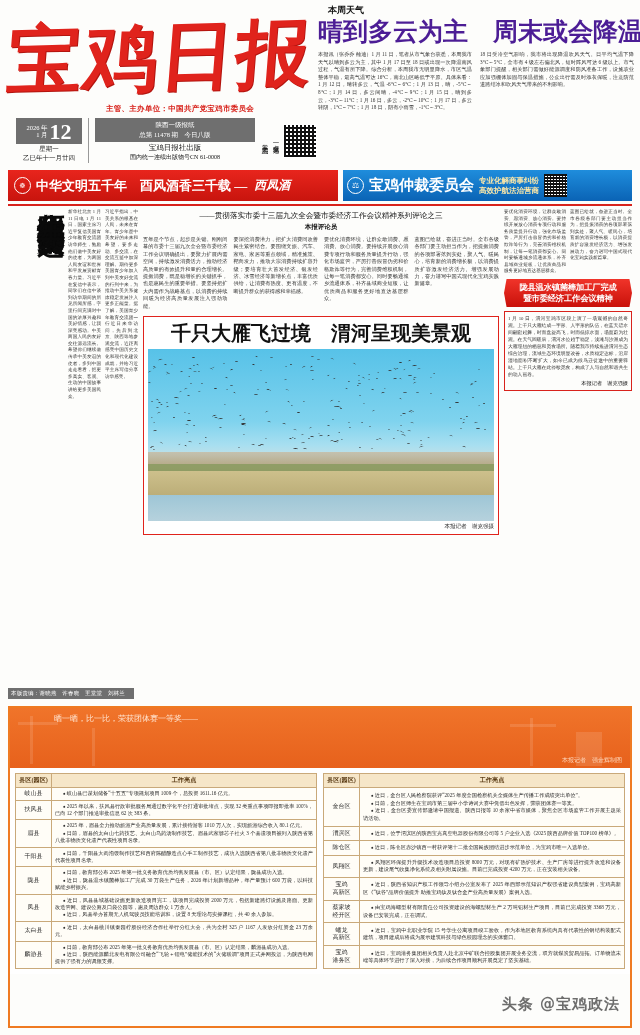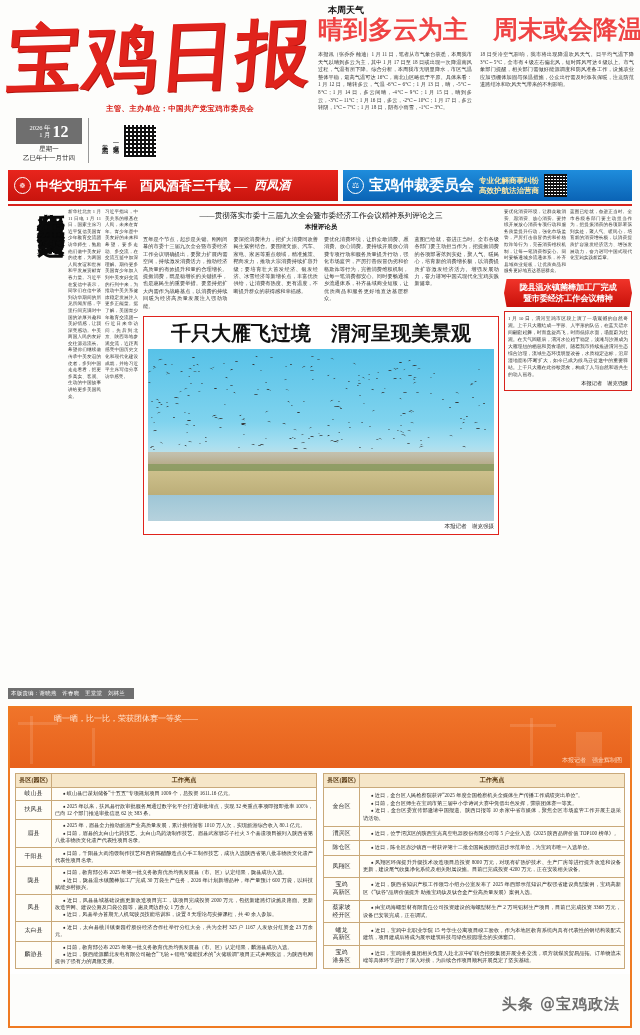--- a/index.html
+++ b/index.html
@@ -26,21 +26,21 @@
     text-align: center; color: #d8231c; font-size: 7.5px; font-weight: 700;
     letter-spacing: .3px; white-space: nowrap;
   }
   .info-row { position: absolute; left: 16px; top: 118px; display: flex; align-items: stretch; gap: 0; }
   .date-box { width: 66px; }
   .date-top {
     background: #6f6f6f; color: #fff; height: 26px; display: flex;
     align-items: center; justify-content: center; gap: 2px;
   }
   .date-ymd { font-size: 6.5px; line-height: 7.5px; text-align: right; }
-  .date-day { font-size: 16px; font-weight: 700; line-height: 17px; }
+  .date-day { font-size: 22px; font-weight: 700; line-height: 17px; }
   .date-week { font-size: 6.5px; text-align: center; color: #222; margin-top: 1px; }
   .date-lunar { font-size: 6.5px; text-align: center; color: #222; }
   .sep-v { width: 1px; background: #999; margin: 0 6px; }
   .issue-box { width: 160px; }
   .issue-top {
     background: #6f6f6f; color: #fff; font-size: 6.5px; text-align: center;
     padding: 2px 0 3px 0; line-height: 9.5px;
   }
   .issue-pub { font-size: 7.5px; text-align: center; color: #111; margin-top: 1px; }
   .issue-cn { font-size: 6px; text-align: center; color: #111; }
@@ -51,22 +51,22 @@
     background-image:
       repeating-linear-gradient(90deg,#111 0 2px,transparent 2px 4px),
       repeating-linear-gradient(0deg,#111 0 2px,transparent 2px 4px);
     background-color: #fff; border: 1px solid #fff;
   }
 
   
   .weather { position: absolute; left: 318px; top: 4px; width: 316px; }
   .weather-label { font-size: 9px; font-weight: 700; color: #111; margin-left: 10px; }
   .weather-head {
-    font-family: Liberation Mono, monospace;
-    font-size: 25px; font-weight: 700; color: #ef4444;
+    font-family: Liberation Serif, serif;
+    font-size: 25px; font-weight: 700; color: #4c1d95;
     letter-spacing: 0px; text-align: center; line-height: 30px; white-space: nowrap;
   }
   .weather-body { display: flex; gap: 8px; margin-top: 4px; }
   .weather-col { flex: 1; font-size: 5.2px; line-height: 7.6px; color: #333; text-align: justify; }
 
   
   .ads { position: absolute; left: 8px; top: 170px; width: 624px; height: 31px; display: flex; gap: 5px; }
   .ad-red {
     width: 330px; background: linear-gradient(180deg,#e8251d,#c8140d);
     display: flex; align-items: center; padding: 0 6px; gap: 5px; color: #fff;
@@ -218,20 +218,28 @@
           <div class="date-ymd">
             <div>2026 年</div>
             <div>1 月</div>
           </div>
           <div class="date-day">12</div>
         </div>
         <div class="date-week">星期一</div>
         <div class="date-lunar">乙巳年十一月廿四</div>
       </div>
       <div class="sep-v"></div>
+      <div class="issue-box">
+        <div class="issue-top">
+          <div>陕西一级报纸</div>
+          <div>总第 11478 期　今日八版</div>
+        </div>
+        <div class="issue-pub">宝鸡日报社出版</div>
+        <div class="issue-cn">国内统一连续出版物号CN 61-0008</div>
+      </div>
       <div class="qr-side">
         <div class="qr-label">掌上宝鸡</div>
         <div class="qr-label">一点就通</div>
         <div class="qr"></div>
       </div>
     </div>
 
     <div class="weather">
       <div class="weather-label">本周天气</div>
       <div class="weather-head">晴到多云为主　周末或会降温</div>

